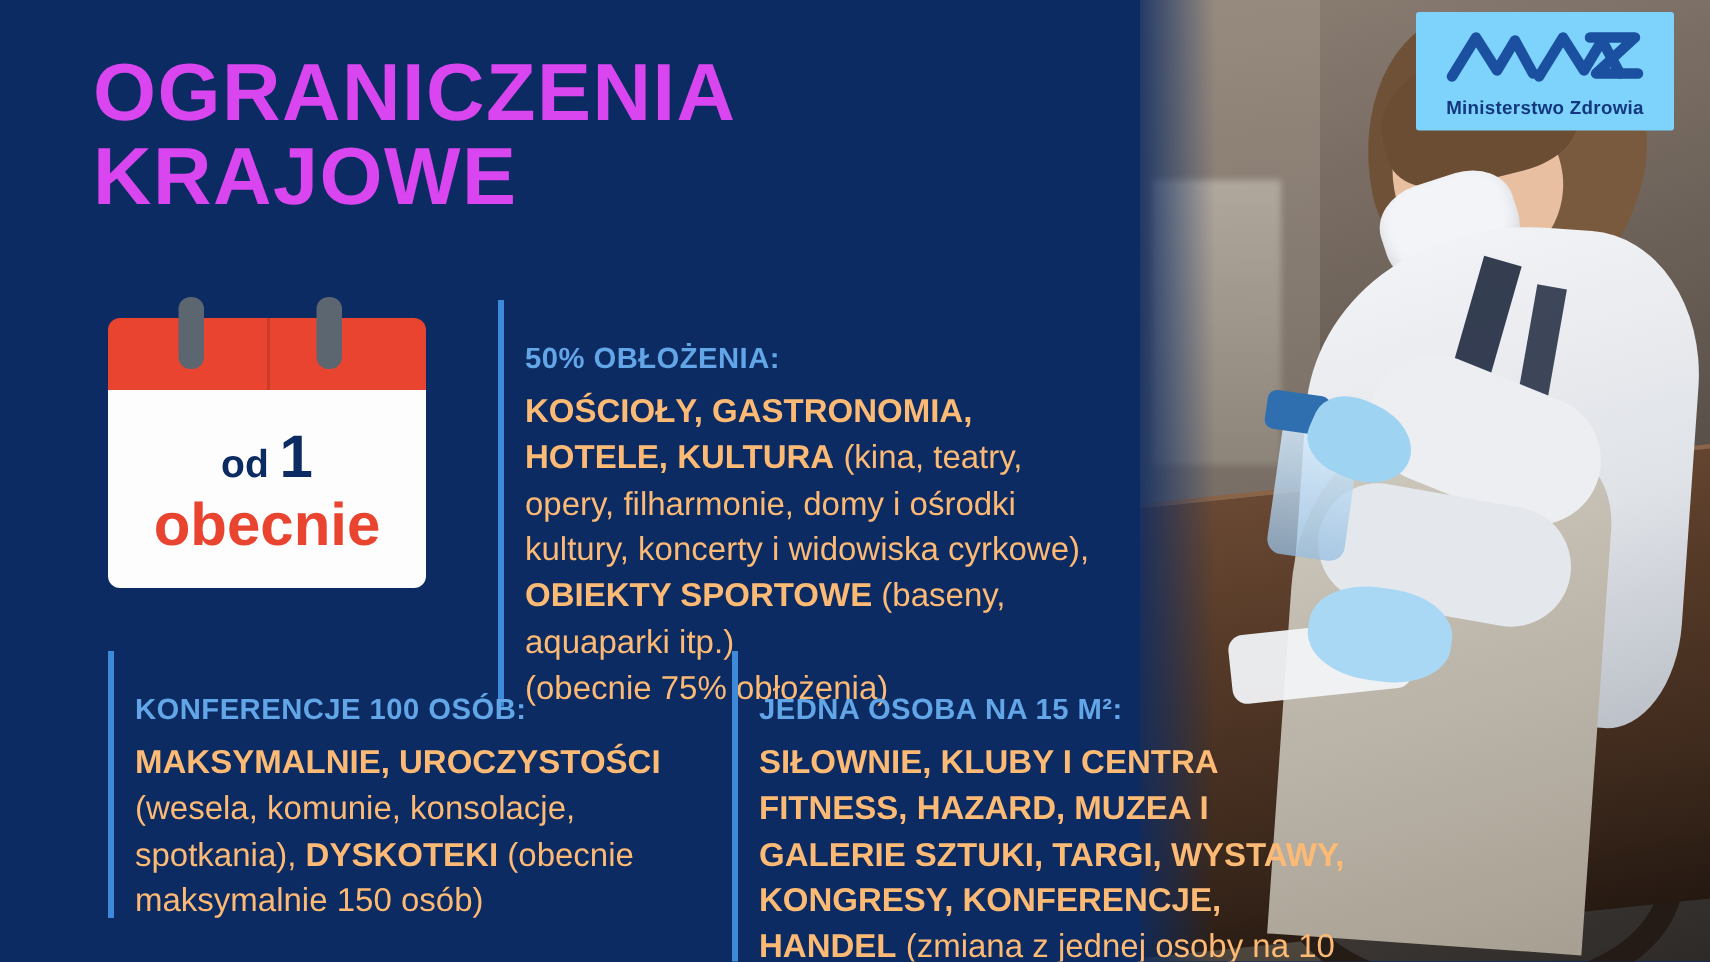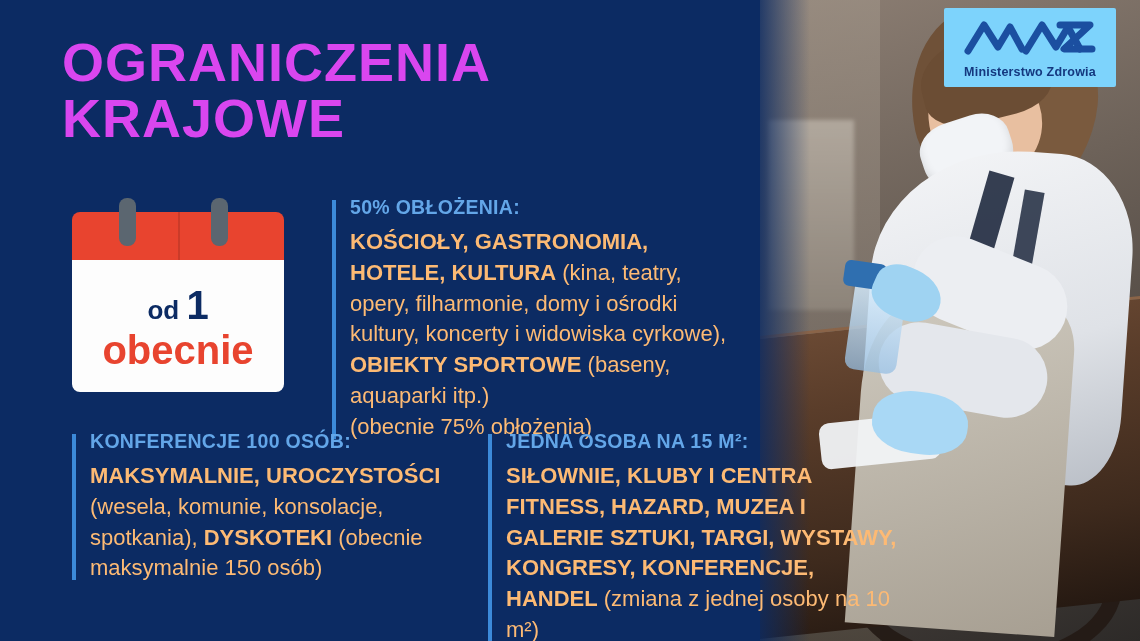--- a/index.html
+++ b/index.html
@@ -177,21 +177,21 @@
   }
   .cal .line1{color:#0c2b63;font-size:26px;font-weight:bold;}
   .cal .line1 .big{font-size:40px;}
   .cal .line2{color:#e8442f;font-size:40px;font-weight:bold;line-height:1;margin-top:2px;}
 
   
   .block{position:absolute;z-index:10;color:#ffffff;}
   .block .bar{
     position:absolute;left:0;top:4px;bottom:4px;width:4px;background:#3c8ad9;
   }
-  .block .inner{padding-left:18px;}
+  .block .inner{padding-left:18px;margin-top:32px;}
   .block h3{
     margin:0 0 8px 0;color:#63a6e8;font-size:19.5px;font-weight:bold;letter-spacing:.3px;
   }
   .block p{
     margin:0;font-size:22px;line-height:1.4;color:#fdba74;font-weight:normal;
   }
   .block p b{font-weight:bold;}
 
   #block-occupancy{left:332px;top:196px;width:400px;}
   #block-gatherings{left:72px;top:430px;width:390px;}

